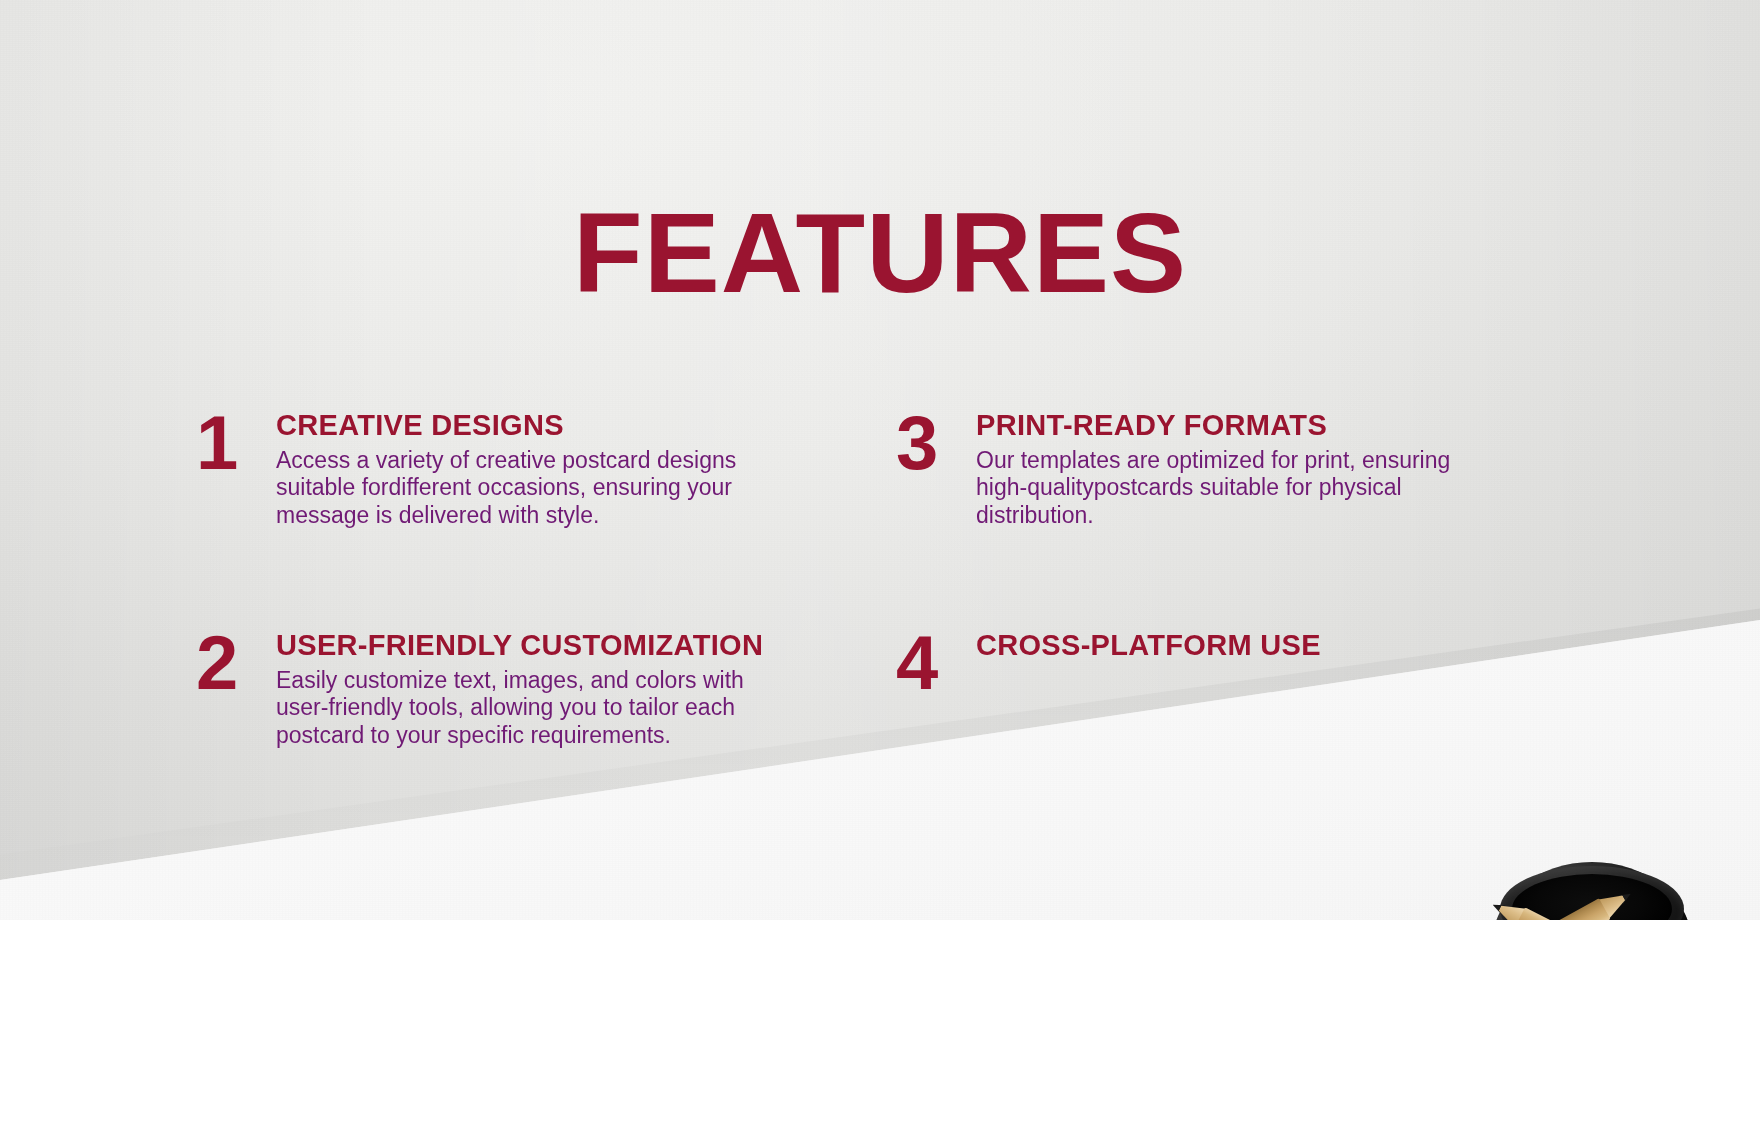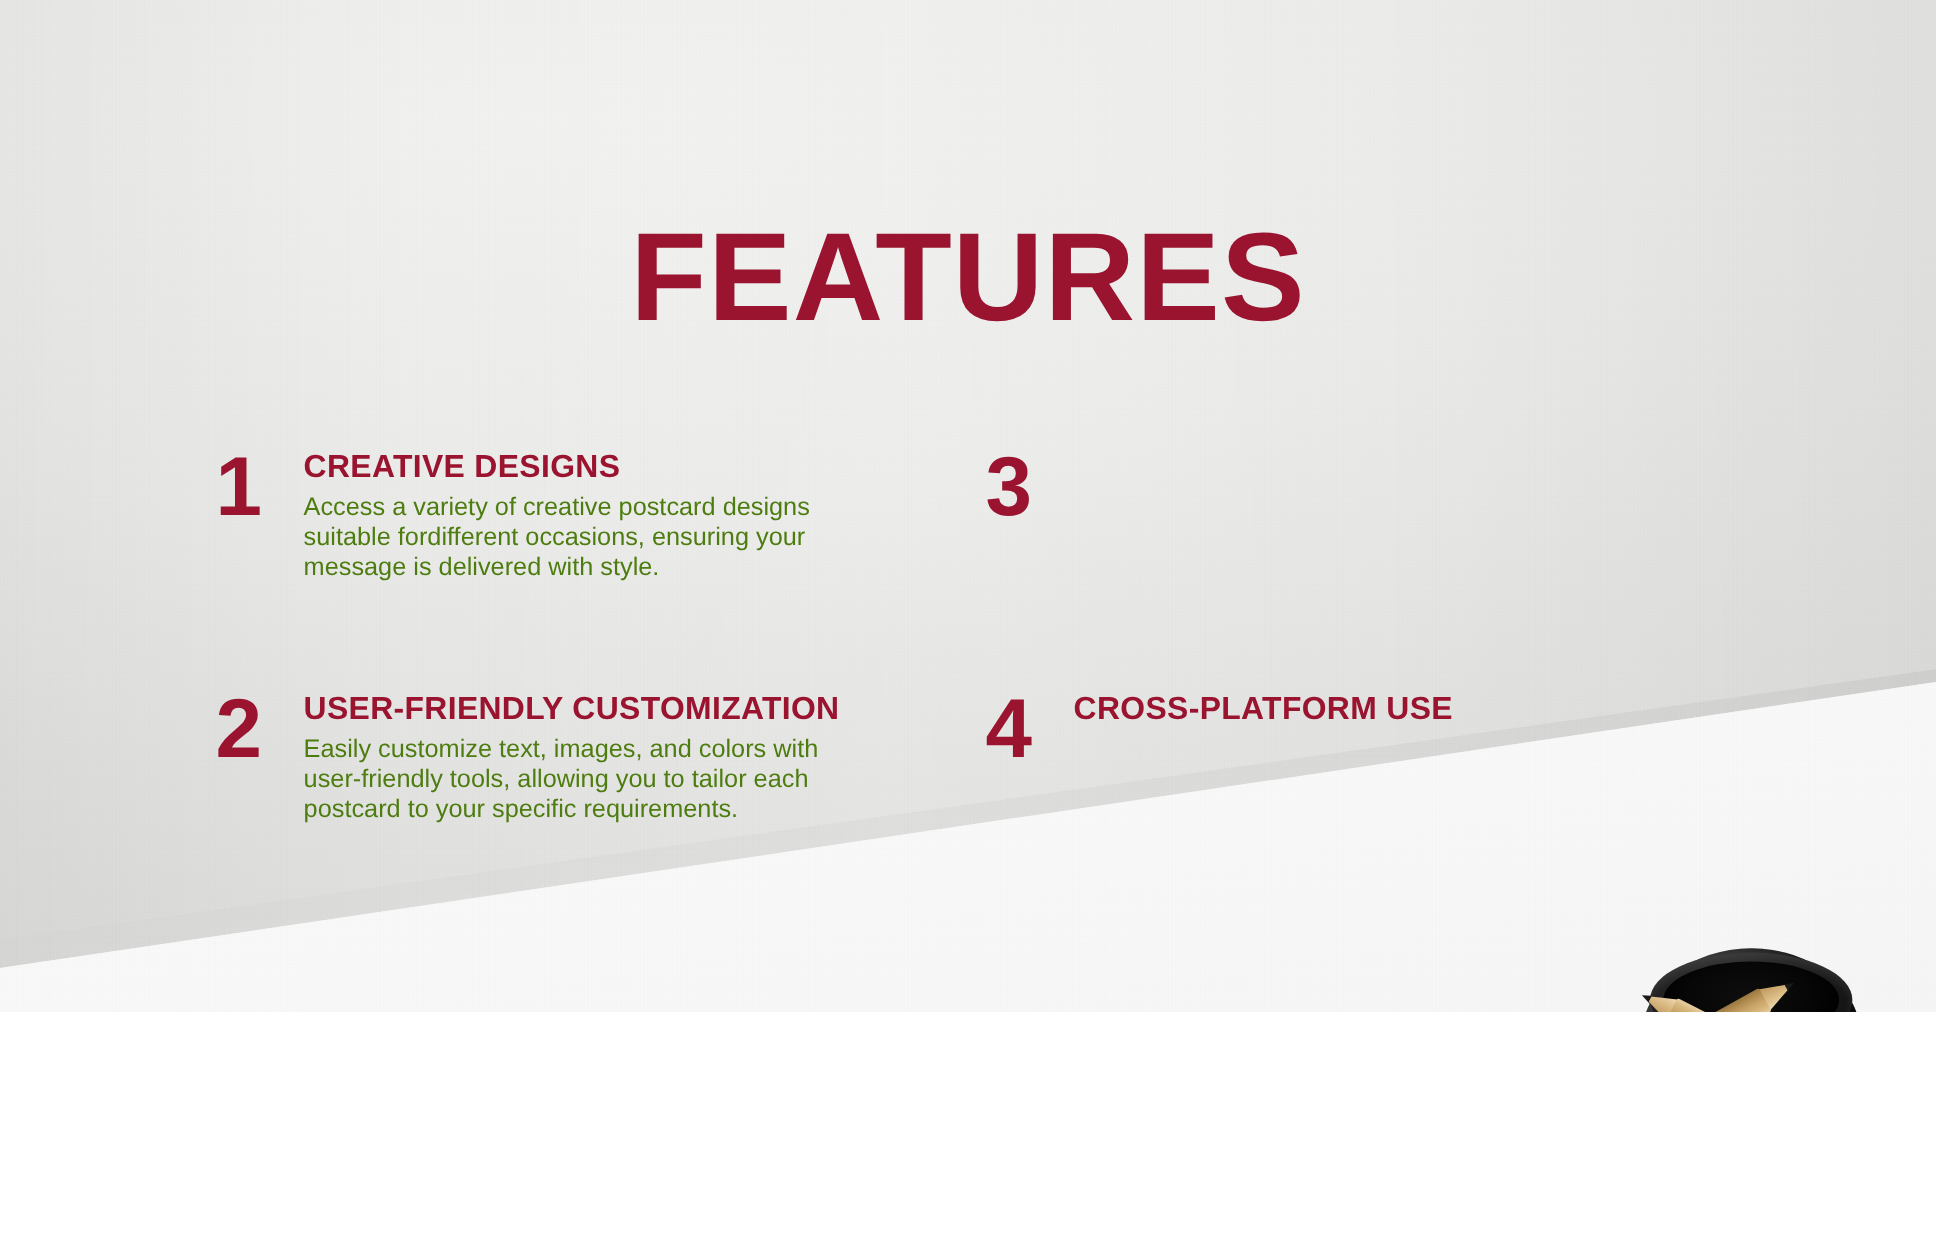--- a/index.html
+++ b/index.html
@@ -135,21 +135,21 @@
     font-weight: 800;
     letter-spacing: 0.3px;
     color: #9a1430;
     line-height: 1.1;
     margin: 0 0 5px 0;
     font-family: "Liberation Sans", sans-serif;
   }
   .feature-text {
     font-size: 23px;
     line-height: 1.20;
-    color: #4d7c0f;
+    color: #701a75;
     margin: 0;
     max-width: 470px;
     font-family: "Liberation Sans", sans-serif;
   }
   .col-right .feature-text { max-width: 500px; }
 
   
   .pencil-holder {
     position: absolute;
     left: 1492px;
@@ -279,20 +279,22 @@
       <div class="feature-num">1</div>
       <div class="feature-body">
         <div class="feature-title">CREATIVE DESIGNS</div>
         <p class="feature-text">Access a variety of creative postcard designs suitable fordifferent occasions, ensuring your message is delivered with style.</p>
       </div>
     </div>
 
     <div class="feature col-right">
       <div class="feature-num">3</div>
       <div class="feature-body">
+        <div class="feature-title">PRINT-READY FORMATS</div>
+        <p class="feature-text">Our templates are optimized for print, ensuring high-qualitypostcards suitable for physical distribution.</p>
       </div>
     </div>
 
     <div class="feature col-left">
       <div class="feature-num">2</div>
       <div class="feature-body">
         <div class="feature-title">USER-FRIENDLY CUSTOMIZATION</div>
         <p class="feature-text">Easily customize text, images, and colors with user-friendly tools, allowing you to tailor each postcard to your specific requirements.</p>
       </div>
     </div>

